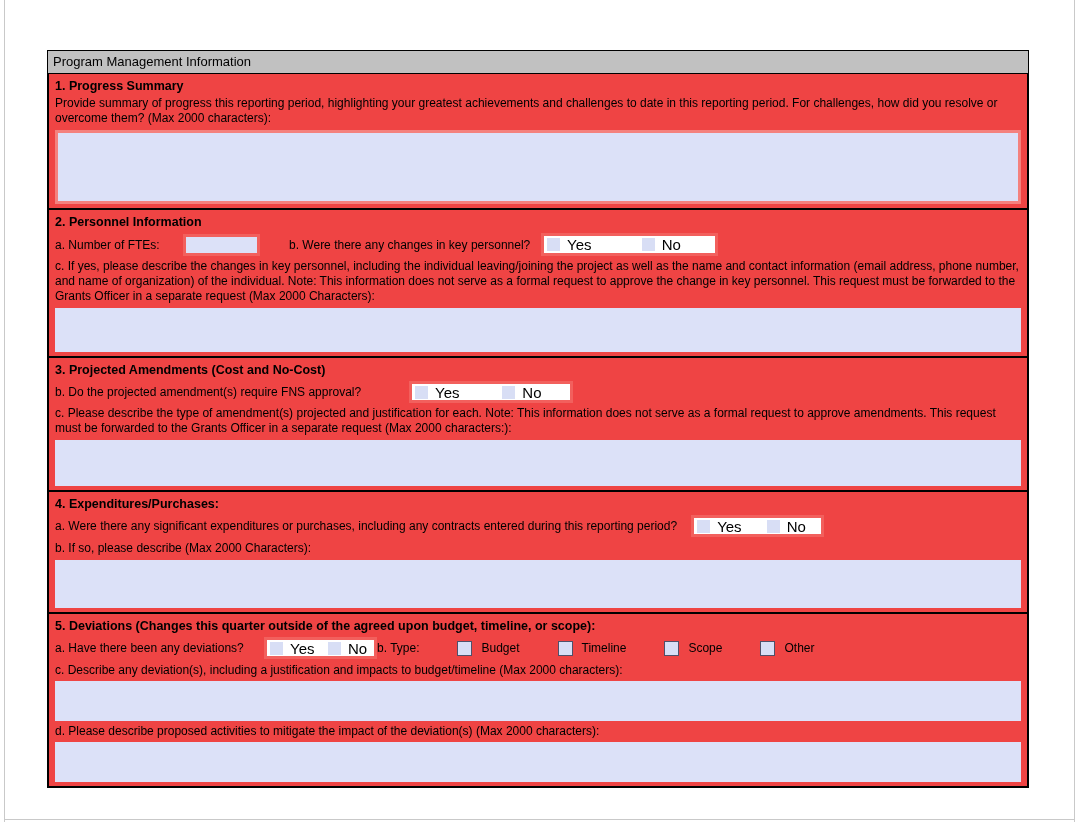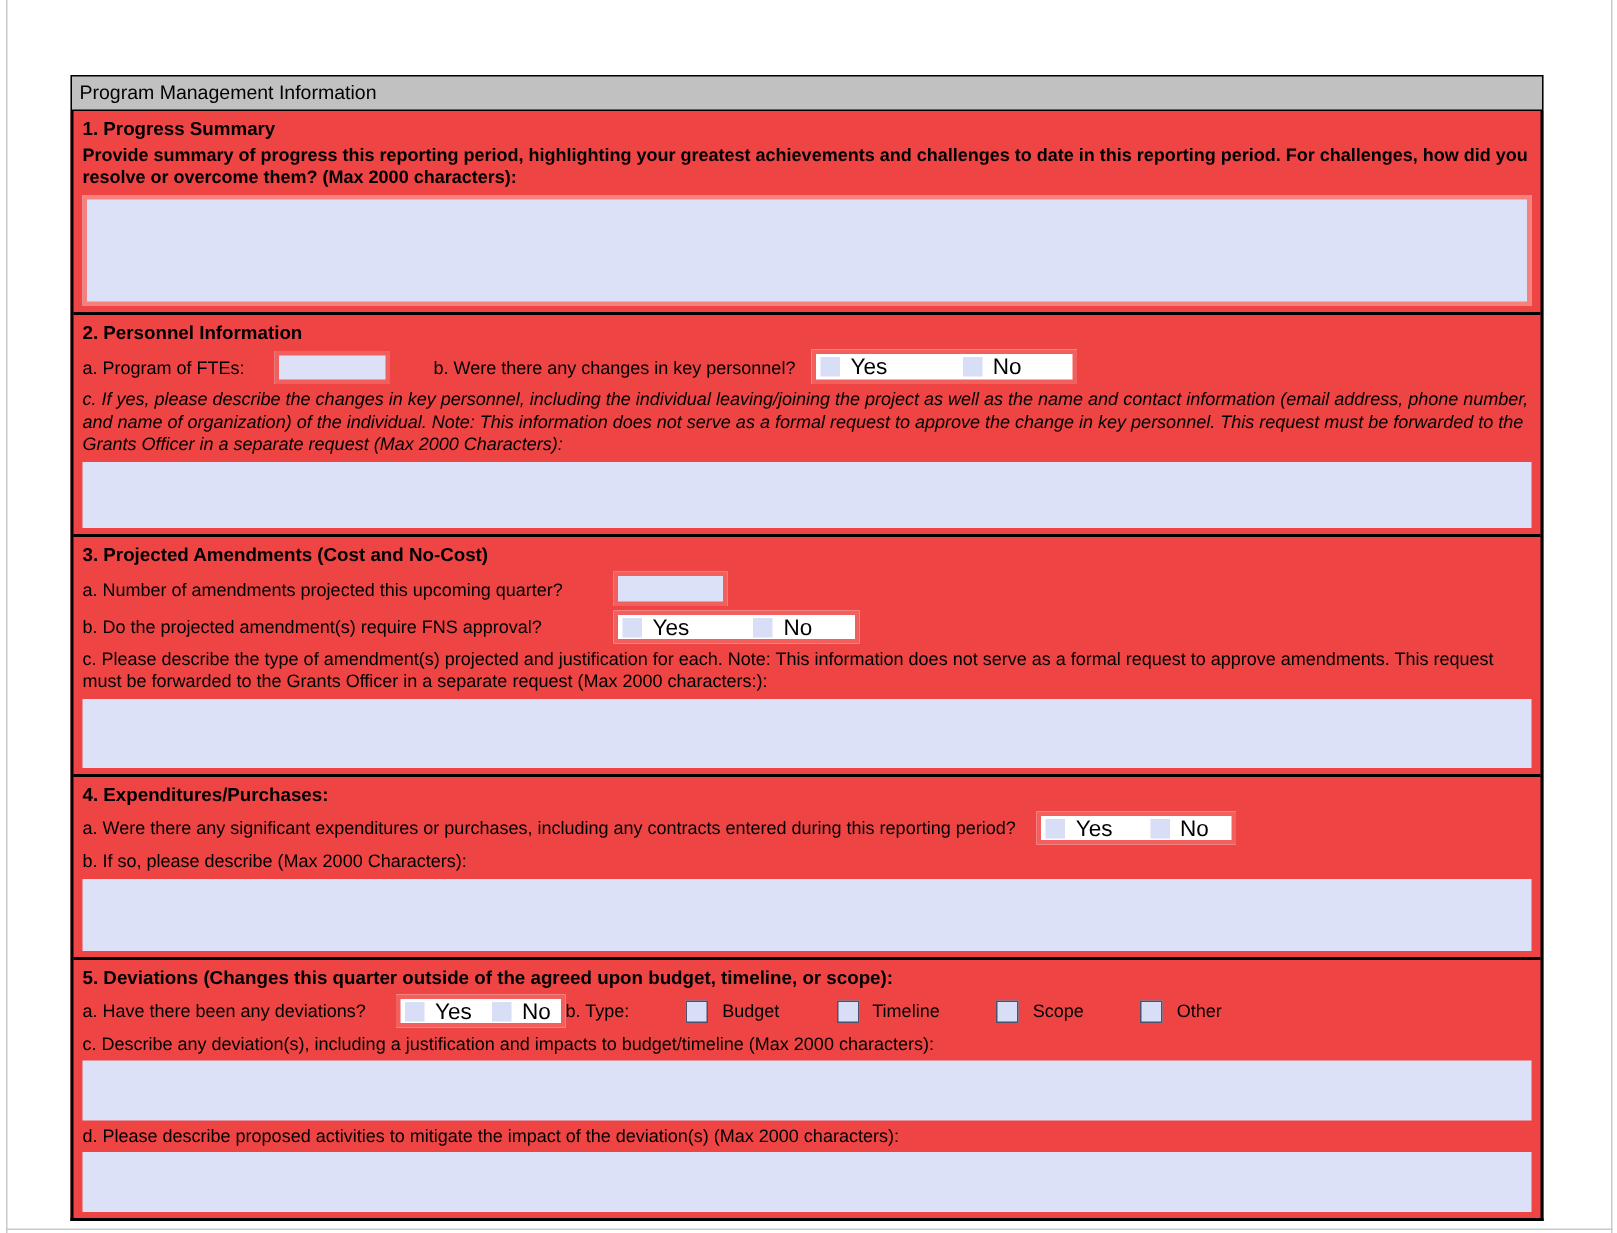--- a/index.html
+++ b/index.html
@@ -24,22 +24,22 @@
     padding: 3px 5px 4px;
     font-size: 13px;
     font-weight: normal;
   }
   .form-box { border: 2px solid #000; border-top: none; background: #ef4444; }
   .section { padding: 3px 6px 2px; border-bottom: 2px solid #000; }
   .section:last-child { border-bottom: none; }
 
   .sec-title { font-size: 12.5px; font-weight: bold; line-height: 17px; padding-top: 1px; }
   .desc { font-size: 12px; line-height: 15px; }
-  .d-s1 { height: 31px; margin-top: 1px; font-weight: bold; }
-  .d-s2 { height: 46px; margin-top: 1px; font-style: italic; }
+  .d-s1 { height: 31px; margin-top: 1px; }
+  .d-s2 { height: 46px; margin-top: 1px; }
   .d-s3 { height: 31px; margin-top: 1px; }
   .oneline { line-height: 16px; margin-top: 2px; }
 
   .ta { background: #dce1f8; margin: 3px 0 2px; }
   .ta-req { border: 3px solid #f4817e; }
   .ta-s1 { height: 74px; }
   .ta-s2 { height: 44px; }
   .ta-s3 { height: 46px; }
   .ta-s4 { height: 48px; margin-top: 4px; }
   .ta-s5 { height: 40px; }
@@ -95,44 +95,40 @@
 
     <div class="section">
       <div class="sec-title">1. Progress Summary</div>
       <div class="desc d-s1">Provide summary of progress this reporting period, highlighting your greatest achievements and challenges to date in this reporting period. For challenges, how did you resolve or overcome them? (Max 2000 characters):</div>
       <div class="ta ta-req ta-s1"></div>
     </div>
 
     <div class="section">
       <div class="sec-title">2. Personnel Information</div>
       <div class="row">
-        <span class="nowrap s2-label-a">a. Program of FTEs:</span>
+        <span class="nowrap s2-label-a">a. Number of FTEs:</span>
         <div class="input-field s2-input"></div>
         <span class="nowrap s2-label-b">b. Were there any changes in key personnel?</span>
         <div class="yn s2-yn">
           <span class="yn-opt yes">
             <span class="cb"></span>
             <span class="yn-label">Yes</span>
           </span>
           <span class="yn-opt no">
             <span class="cb"></span>
             <span class="yn-label">No</span>
           </span>
         </div>
       </div>
       <div class="desc d-s2">c. If yes, please describe the changes in key personnel, including the individual leaving/joining the project as well as the name and contact information (email address, phone number, and name of organization) of the individual. Note: This information does not serve as a formal request to approve the change in key personnel. This request must be forwarded to the Grants Officer in a separate request (Max 2000 Characters):</div>
       <div class="ta ta-s2"></div>
     </div>
 
     <div class="section">
       <div class="sec-title">3. Projected Amendments (Cost and No-Cost)</div>
-      <div class="row">
-        <span class="nowrap s3-label">a. Number of amendments projected this upcoming quarter?</span>
-        <div class="input-field s3-input"></div>
-      </div>
       <div class="row">
         <span class="nowrap s3-label">b. Do the projected amendment(s) require FNS approval?</span>
         <div class="yn s3-yn">
           <span class="yn-opt yes">
             <span class="cb"></span>
             <span class="yn-label">Yes</span>
           </span>
           <span class="yn-opt no">
             <span class="cb"></span>
             <span class="yn-label">No</span>

